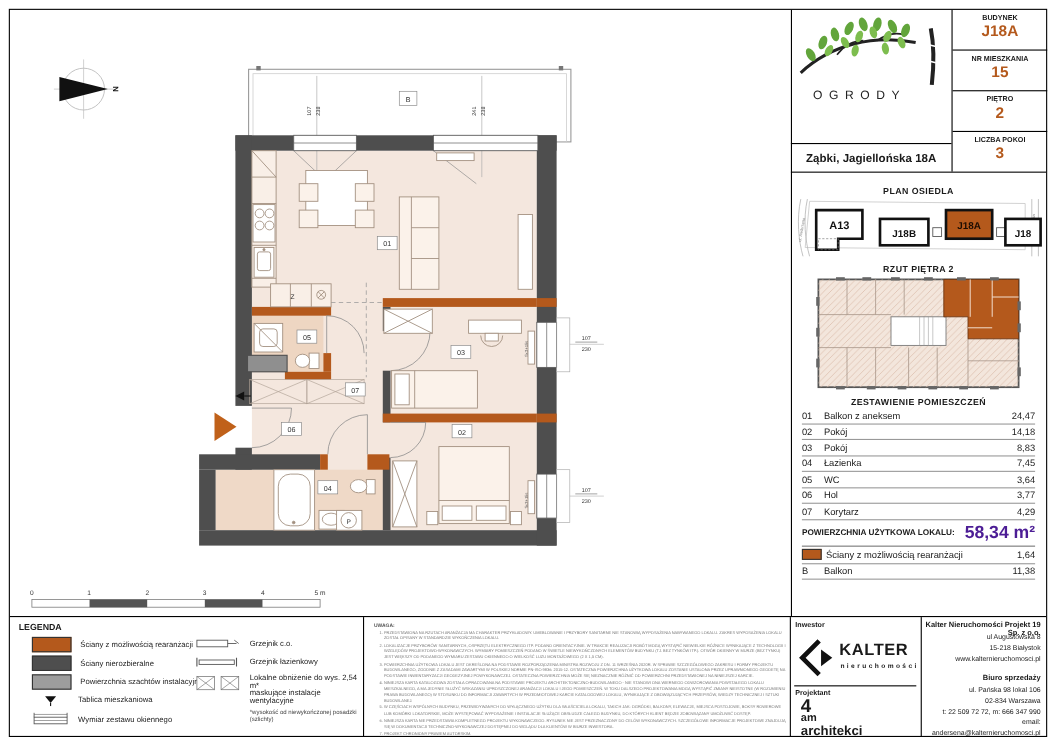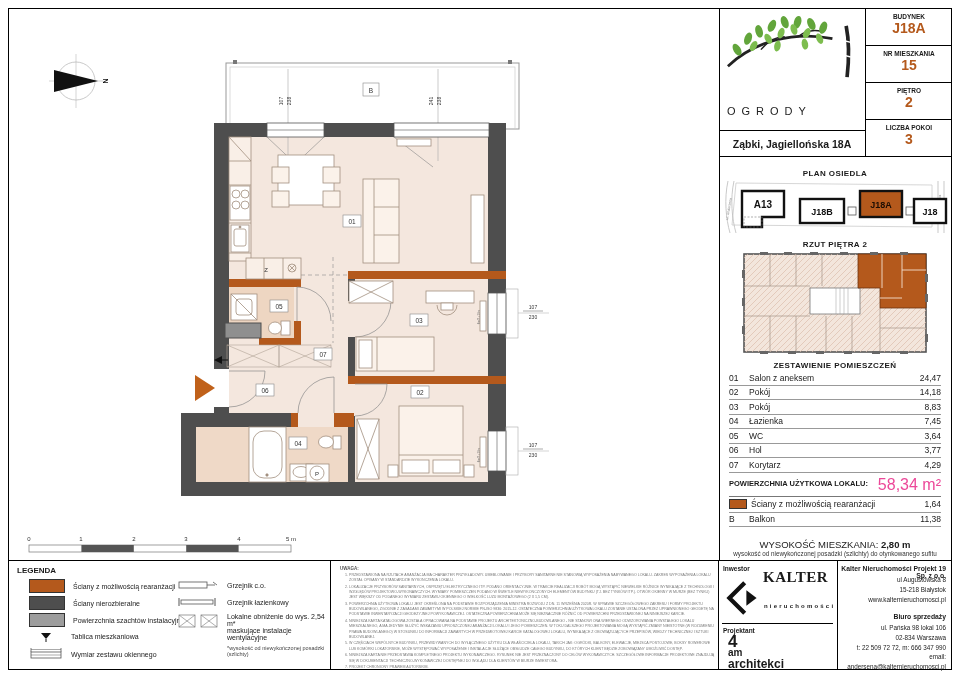--- a/index.html
+++ b/index.html
@@ -11,37 +11,37 @@
   
   .plan-area{left:0;top:0;width:710px;height:551px;border-right:1px solid #000;}
 
   
   .sidebar{left:710px;top:0;width:232px;height:551px;}
   .titleblock{left:0;top:0;width:232px;height:147px;border-bottom:1px solid #000;}
   .logo-col{left:0;top:0;width:146px;height:147px;}
   .addr-bar{left:0;top:121px;width:146px;height:26px;border-top:1px solid #000;
             display:flex;align-items:center;justify-content:center;
             font-weight:bold;font-size:10.5px;}
-  .brand-top{left:8px;top:72px;font-size:11px;letter-spacing:6px;color:#222;margin-top:24px;}
+  .brand-top{left:20px;top:72px;font-size:11px;letter-spacing:6px;color:#222;}
   .brand-name{left:6px;top:86px;font-size:22px;font-weight:bold;color:#1d1d1d;letter-spacing:.5px;}
   .fields{left:146px;top:0;width:86px;height:147px;border-left:1px solid #000;}
   .fcell{position:relative;height:36px;border-bottom:1px solid #000;text-align:center;}
   .fcell:last-child{border-bottom:none;}
   .flabel{font-size:6.5px;font-weight:bold;padding-top:4px;}
   .fvalue{font-size:14px;font-weight:bold;color:#b4591c;line-height:17px;}
 
   .sec-title{width:232px;text-align:center;font-weight:bold;font-size:8px;letter-spacing:.4px;}
   .tbl{left:10px;width:212px;font-size:8.5px;}
   .trow{display:flex;align-items:center;height:13.5px;border-bottom:0.5px solid #999;}
   .tno{width:20px;}
   .tname{flex:1;}
   .tarea{text-align:center;}
   .trow-total{display:flex;align-items:center;padding:3px 0 2px 0;border-bottom:1.5px solid #777;}
   .total-label{flex:1;font-weight:bold;font-size:7.5px;padding-bottom:3px;}
-  .total-value{font-weight:normal;font-size:16px;color:#ec4899;}
+  .total-value{font-weight:bold;font-size:16px;color:#4c1d95;}
   .swatch{width:16px;height:8px;background:#b4591c;border:1px solid #333;margin-right:4px;}
   .height-note{left:0;bottom:3px;width:232px;text-align:center;}
   .hn1{font-size:9.5px;}
   .hn2{font-size:6.3px;color:#333;}
 
   
   .bottom{left:0;top:551px;width:942px;height:109px;border-top:1px solid #000;}
   .legend{left:0;top:0;width:321px;height:109px;border-right:1px solid #000;}
   .legend-title{left:8px;top:5px;font-weight:bold;font-size:8px;}
   .lrow{position:absolute;display:flex;align-items:center;font-size:7px;}
@@ -511,21 +511,21 @@
             <rect x="185" y="24" width="3" height="8"></rect>
         <rect x="185" y="44" width="3" height="8"></rect>
             <rect x="185" y="84" width="3" height="8"></rect>
       </g>
     </svg>
 
     <div class="abs sec-title" style="top:352px;">ZESTAWIENIE POMIESZCZEŃ</div>
     <div class="abs tbl" style="top:362px;">
       <div class="trow">
         <span class="tno">01</span>
-        <span class="tname">Salon z aneksem</span>
+        <span class="tname">Balkon z aneksem</span>
         <span class="tarea">24,47</span>
       </div>
       <div class="trow">
         <span class="tno">02</span>
         <span class="tname">Pokój</span>
         <span class="tarea">14,18</span>
       </div>
       <div class="trow">
         <span class="tno">03</span>
         <span class="tname">Pokój</span>
@@ -560,25 +560,20 @@
         <span class="tname">Ściany z możliwością rearanżacji</span>
         <span class="tarea">1,64</span>
       </div>
       <div class="trow">
         <span class="tno">B</span>
         <span class="tname">Balkon</span>
         <span class="tarea">11,38</span>
       </div>
     </div>
 
-    <div class="abs height-note">
-      <div class="hn1"><span>WYSOKOŚĆ MIESZKANIA:</span>
-        <b>2,80 m</b></div>
-      <div class="hn2">wysokość od niewykończonej posadzki (szlichty) do otynkowanego sufitu</div>
-    </div>
   </div>
 
   <div class="abs bottom">
 
     <div class="abs legend">
       <div class="abs legend-title">LEGENDA</div>
       <div class="lrow" style="left:20px;top:18px;">
         <span class="lswatch" style="background:#b4591c;"></span>
         <span>Ściany z możliwością rearanżacji</span>
       </div>
@@ -655,21 +650,21 @@
       </ol>
     </div>
 
     <div class="abs foot">
       <div class="abs foot-left">
         <div class="abs small-cap" style="left:5px;top:4px;">Inwestor</div>
         <svg class="abs" style="left:8px;top:18px;" width="34" height="38" viewBox="0 0 40 44">
           <path d="M22,4 L4,22 L22,40" fill="none" stroke="#111" stroke-width="5"></path>
           <polygon points="24,13 36,22 24,31" fill="#111"></polygon>
         </svg>
-        <div class="abs kalter-word" style="left:45px;top:8px;font-family:Liberation Serif, serif;">KALTER</div>
+        <div class="abs kalter-word" style="left:45px;top:21px;">KALTER</div>
         <div class="abs kalter-sub" style="left:46px;top:42px;">nieruchomości</div>
         <div class="abs foot-div"></div>
         <div class="abs small-cap" style="left:5px;top:66px;">Projektant</div>
         <div class="abs" style="left:10px;top:74px;">
           <div class="am1">4</div>
           <div class="am2">am</div>
           <div class="am3">architekci</div>
         </div>
       </div>
       <div class="abs foot-right">

